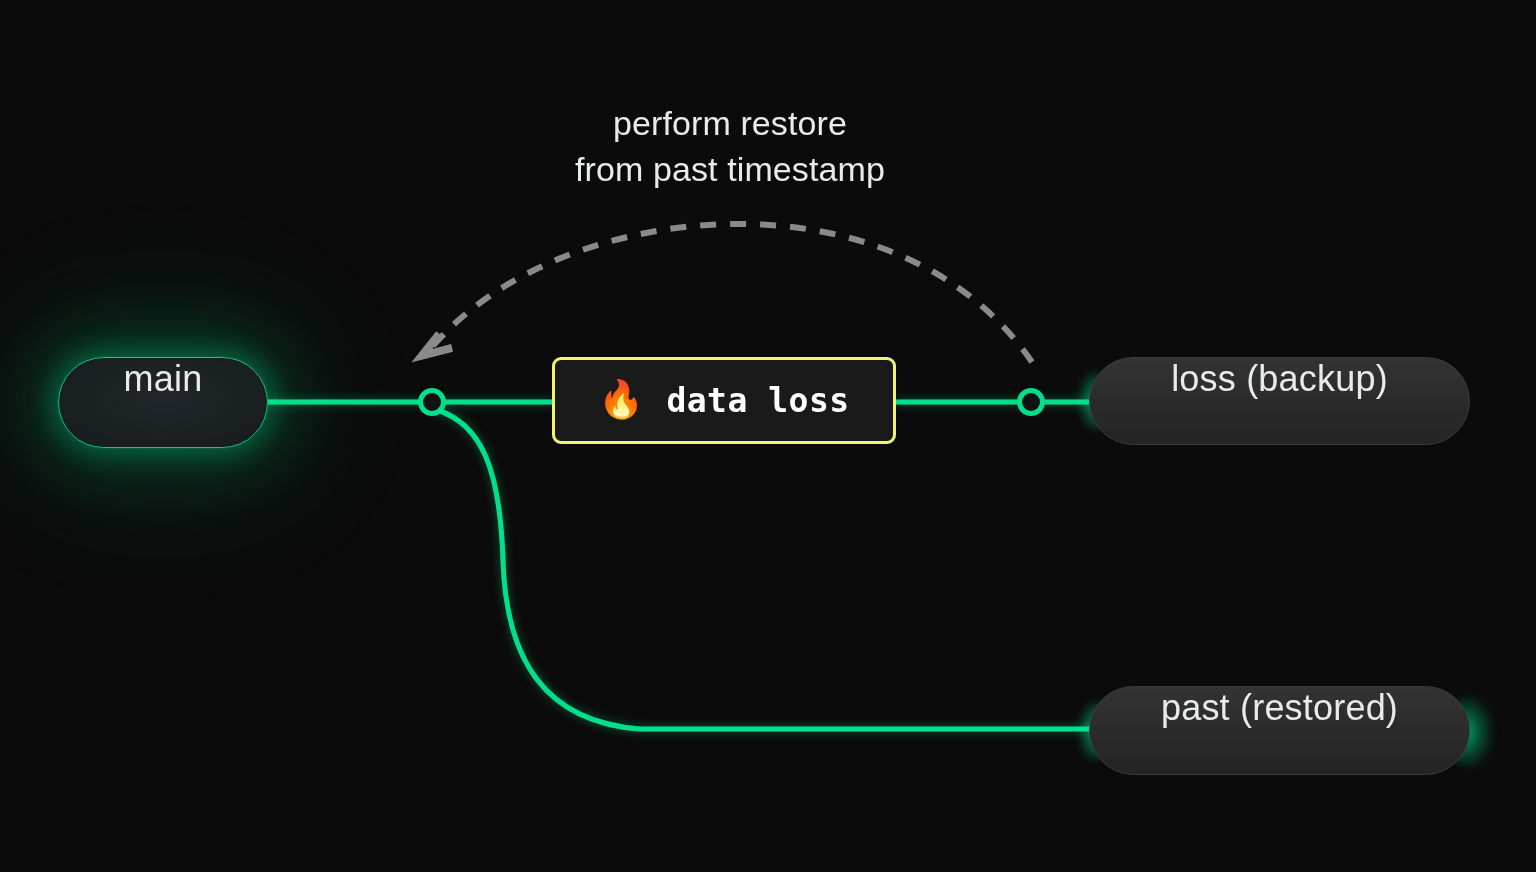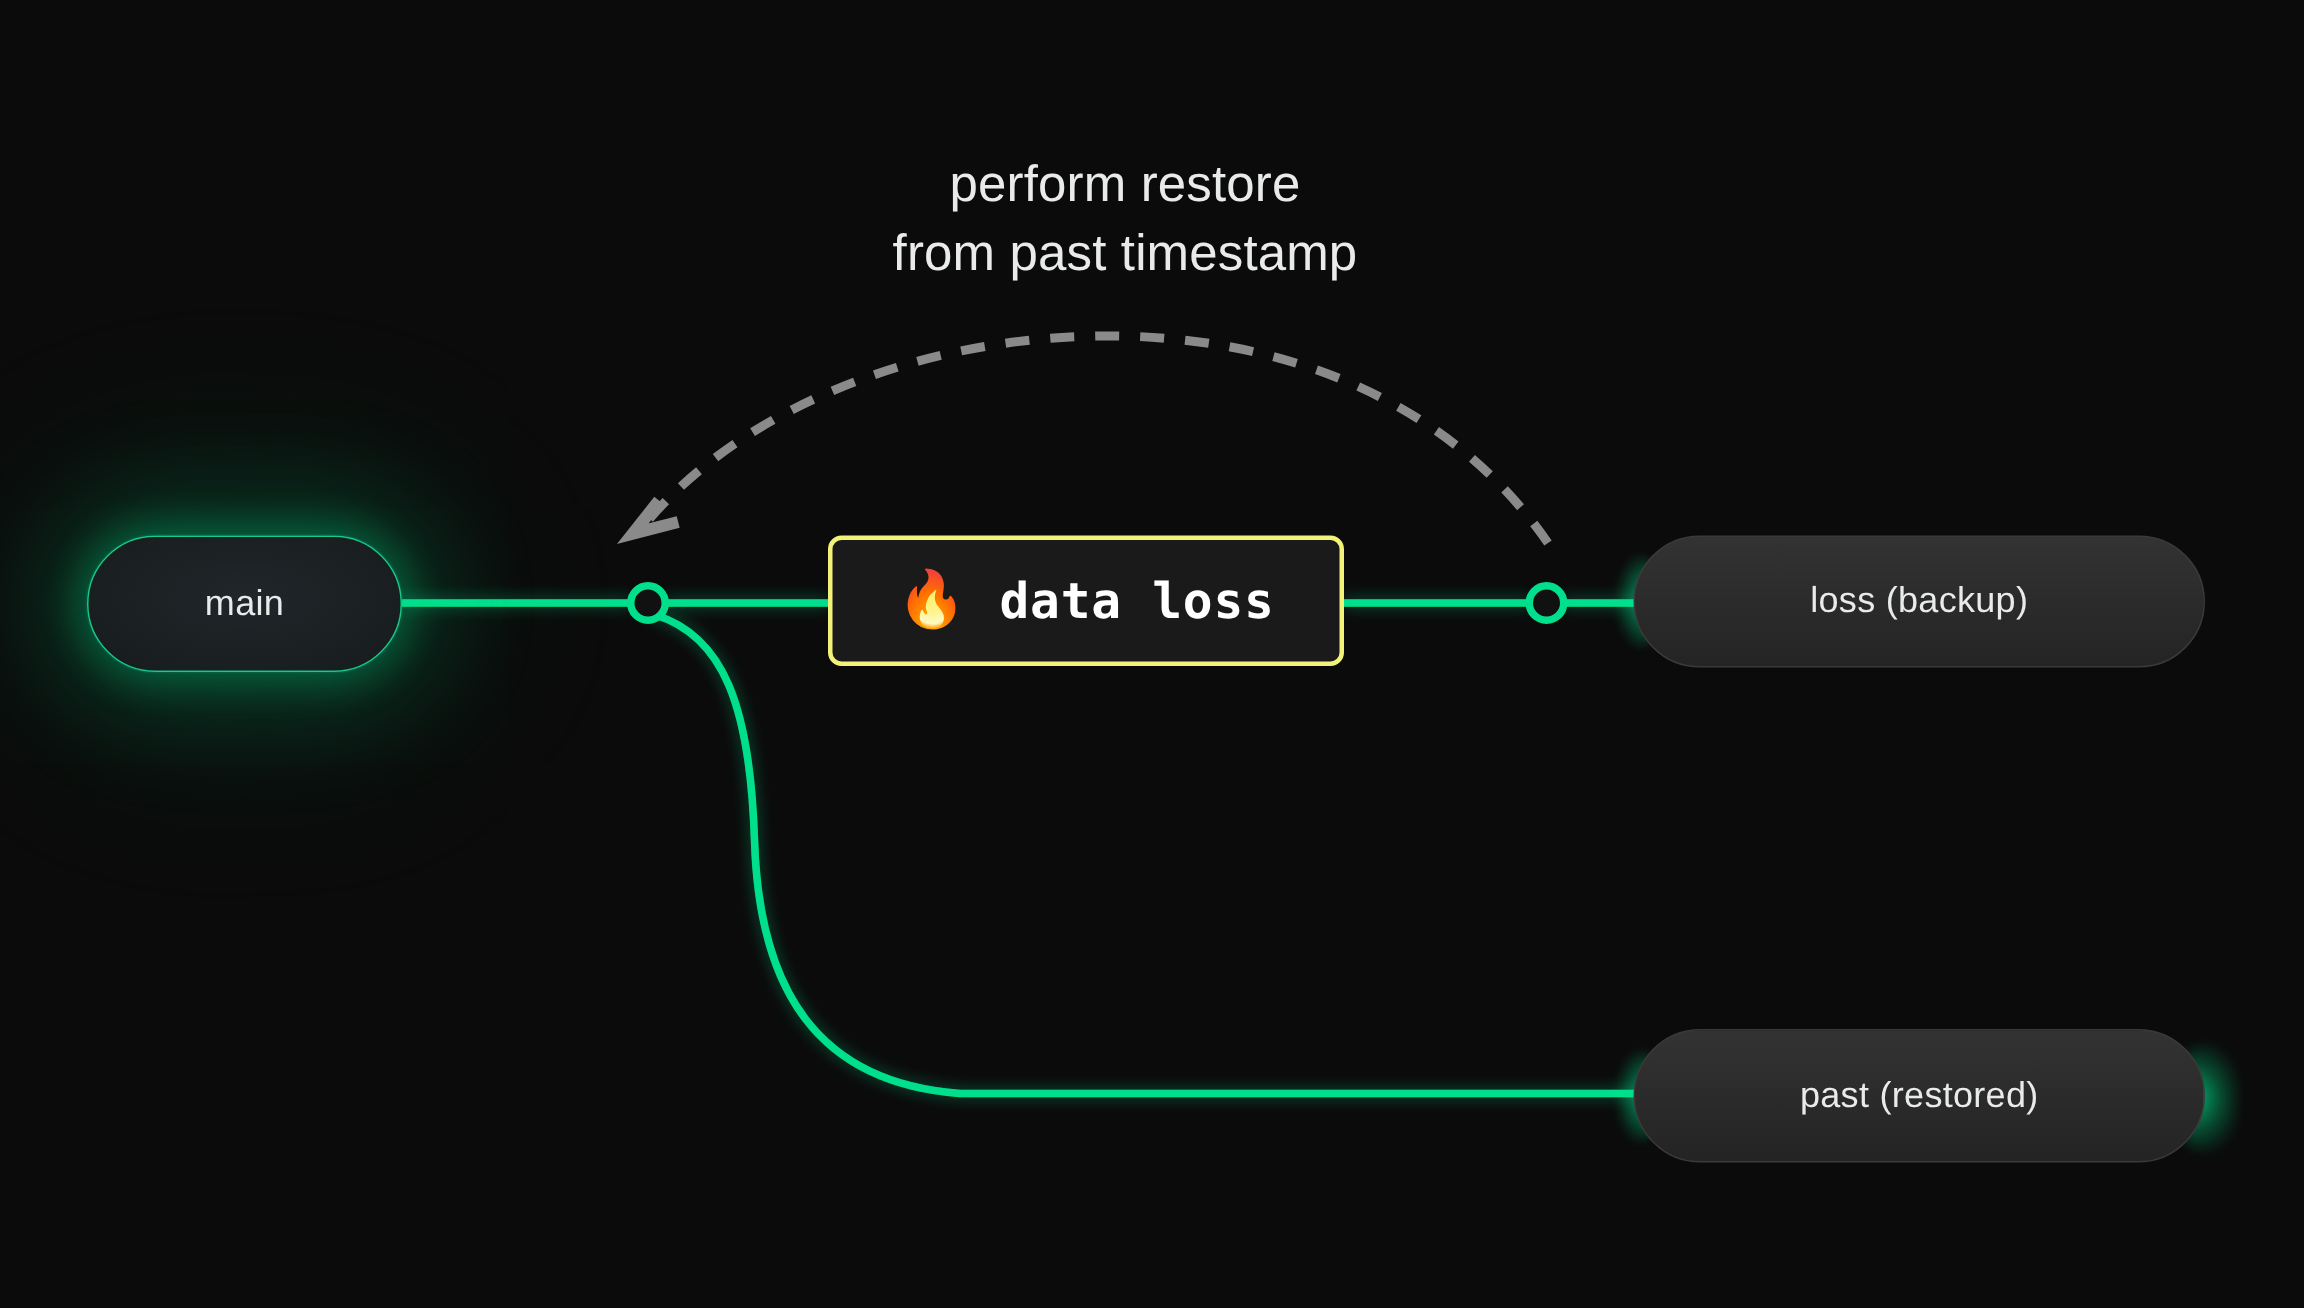--- a/index.html
+++ b/index.html
@@ -35,33 +35,32 @@
     left: 0;
     top: 100px;
     width: 1460px;
     text-align: center;
     color: #e9eaea;
     font-size: 34px;
     line-height: 46px;
     letter-spacing: 0.1px;
     white-space: pre-line;
     pointer-events: none;
-    padding-left: 20px;
   }
 
   
   .node {
     position: absolute;
     display: flex;
-    align-items: center;
+    align-items: flex-start;
     justify-content: center;
     box-sizing: border-box;
     border-radius: 999px;
     color: #e9eaea;
-    font-size: 24px;
+    font-size: 36px;
     letter-spacing: 0.2px;
   }
   .node-label { position: relative; z-index: 2; }
 
   .node.branch-main {
     left: 58px;
     top: 357px;
     width: 210px;
     height: 91px;
     border: 1.6px solid #15c98a;

